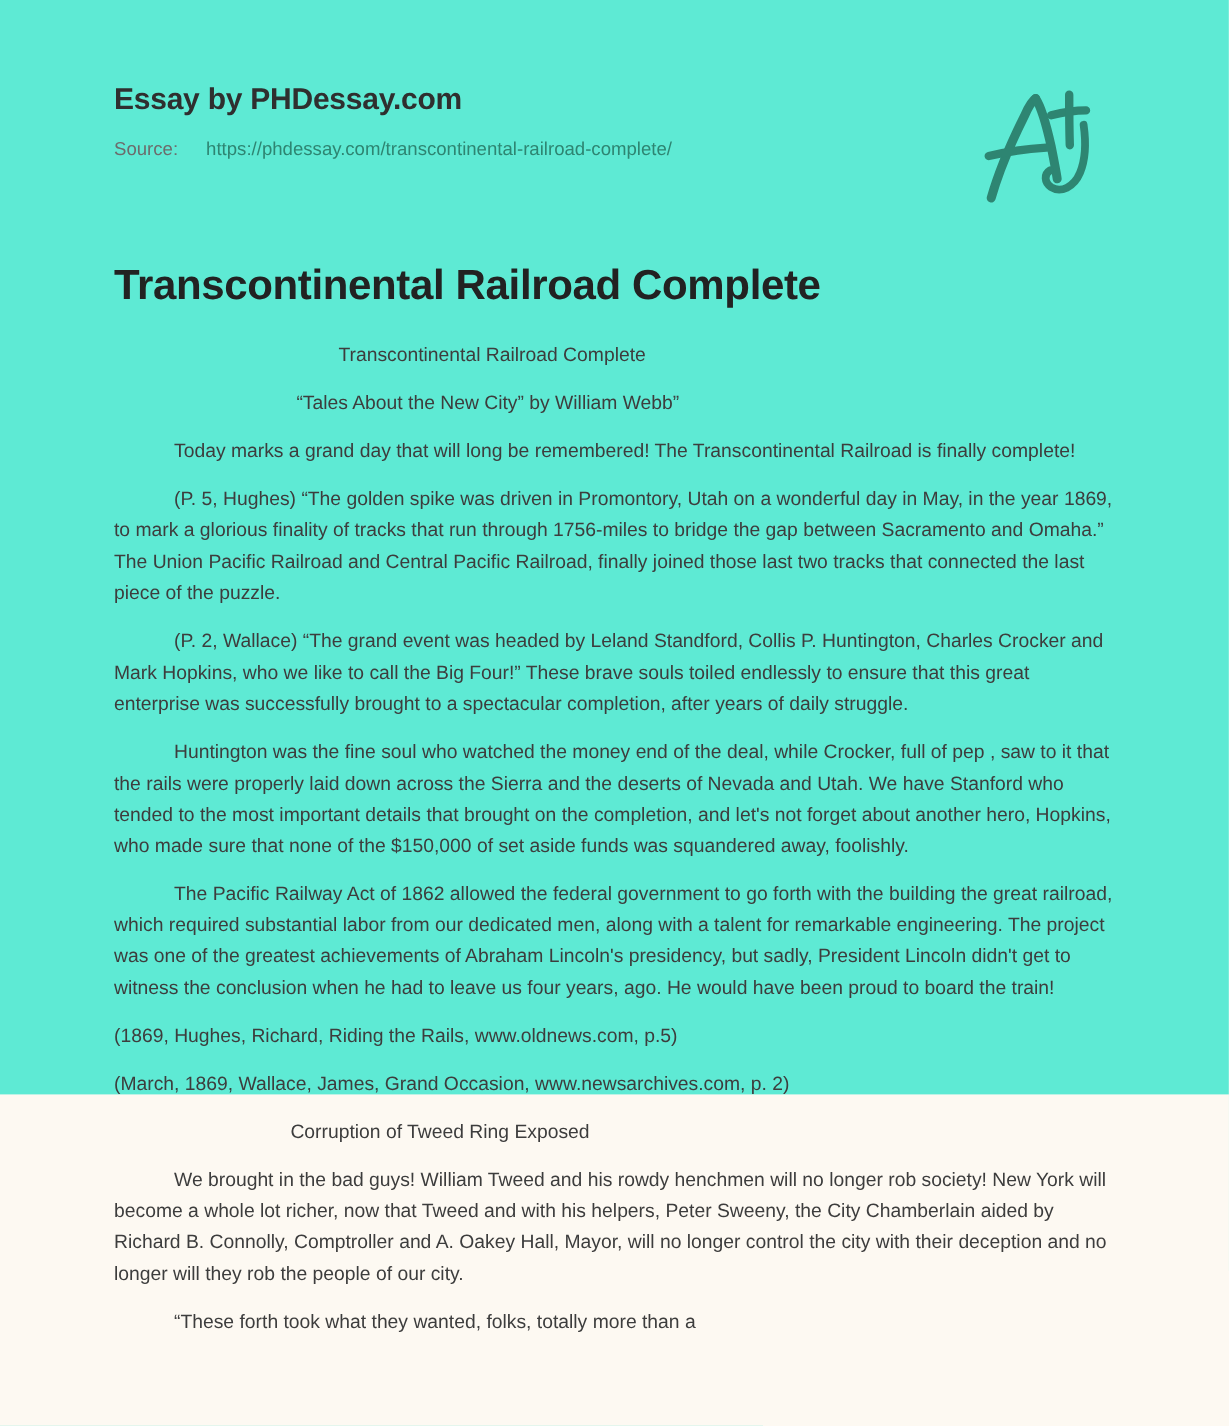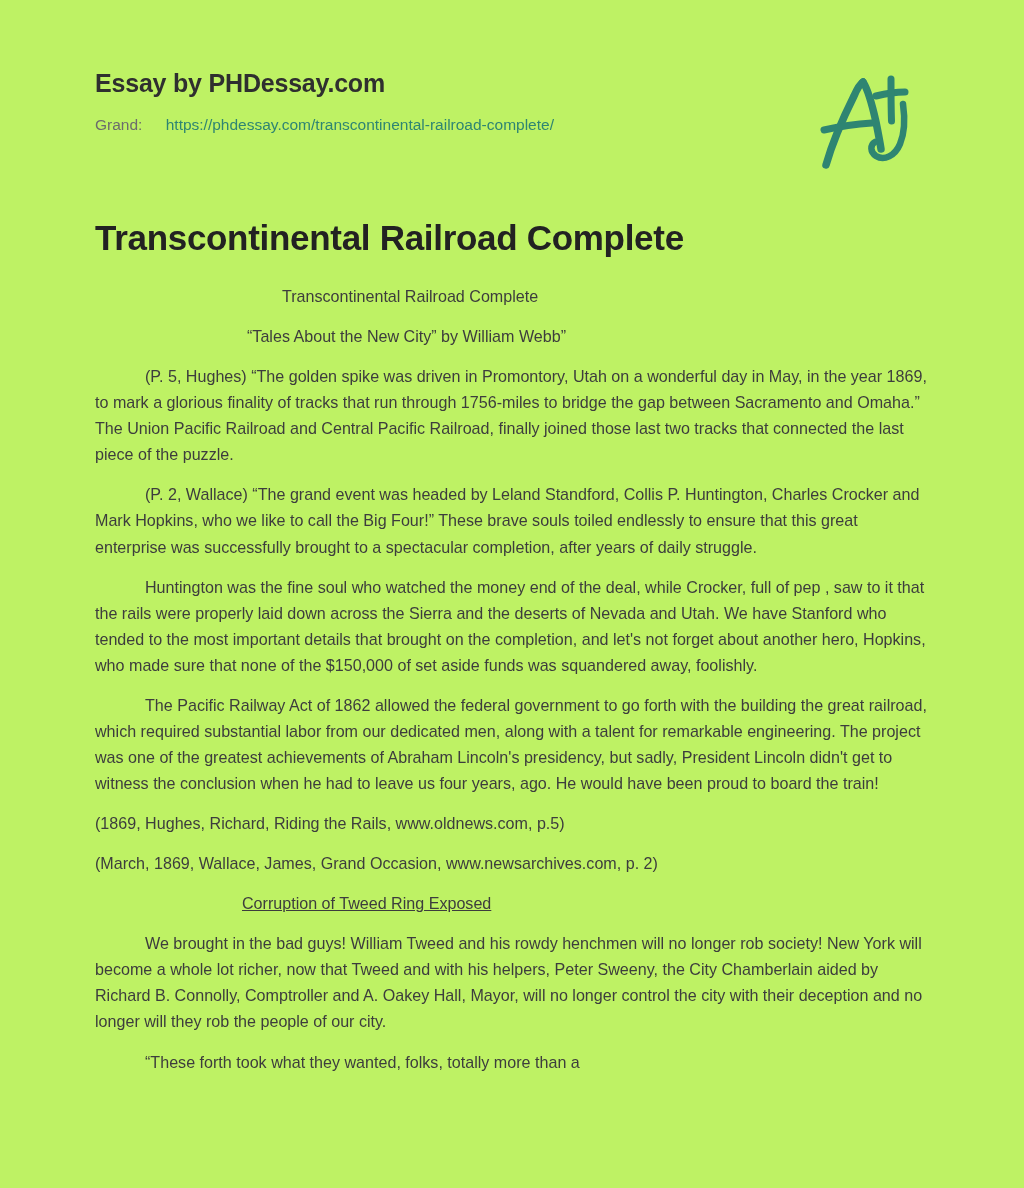--- a/index.html
+++ b/index.html
@@ -11,22 +11,22 @@
     width: 1024px;
     height: 1188px;
     overflow: hidden;
     font-family: "Liberation Sans", sans-serif;
     color: #3a3a3a;
     position: relative;
   }
   .page {
     position: relative;
     width: 1024px;
-    height: 1188px;
-    background: #bef264;
+    height: 912px;
+    background: #5eead4;
   }
 
   
   .header {
     position: absolute;
     left: 0;
     top: 0;
     width: 1024px;
     height: 185px;
   }
@@ -89,37 +89,37 @@
     color: #3d3d3d;
   }
   .doc-body p {
     margin: 0 0 14px 0;
   }
   .p-indent {
     text-indent: 50px;
   }
   .p-center-a { padding-left: 187px; }
   .p-center-b { padding-left: 152px; }
-  .p-center-c { padding-left: 147px; text-decoration: underline; }
+  .p-center-c { padding-left: 147px; }
   .p-center-d { padding-left: 152px; }
   .p-plain { text-indent: 0; }
   .gap-sm { margin-bottom: 16px; }
 </style>
 </head>
 <body>
 
 <div class="page">
 
   <div class="header">
 
     <div class="brand-block">
       <h1 class="brand-title">Essay by PHDessay.com</h1>
 
       <div class="source-line">
-        <span class="source-label">Grand:</span>
+        <span class="source-label">Source:</span>
         <a class="source-url" href="#">https://phdessay.com/transcontinental-railroad-complete/</a>
       </div>
     </div>
 
     <div class="logo">
       <svg width="110" height="105" viewBox="0 0 110 105" aria-hidden="true">
         <g fill="none" stroke="#2E8572" stroke-linecap="round" stroke-linejoin="round">
 
           <path d="M14 99 C20 78, 32 50, 42 30 C45 23, 48 18, 51 16" stroke-width="7.5"></path>
 
@@ -138,20 +138,21 @@
   </div>
 
   <h2 class="essay-title">Transcontinental Railroad Complete</h2>
 
   <div class="doc-body">
 
     <p class="p-center-a gap-sm">Transcontinental Railroad Complete</p>
 
     <p class="p-center-b gap-sm">“Tales About the New City” by William Webb”</p>
 
+    <p class="p-indent gap-sm">Today marks a grand day that will long be remembered! The Transcontinental Railroad is finally complete!</p>
 
     <p class="p-indent gap-sm">(P. 5, Hughes) “The golden spike was driven in Promontory, Utah on a wonderful day in May, in the year 1869, to mark a glorious finality of tracks that run through 1756-miles to bridge the gap between Sacramento and Omaha.”  The Union Pacific Railroad and Central Pacific Railroad, finally joined those last two tracks that connected the last piece of the puzzle.</p>
 
     <p class="p-indent gap-sm"> (P. 2, Wallace) “The grand event was headed by Leland Standford, Collis P. Huntington, Charles Crocker and Mark Hopkins, who we like to call the Big Four!” These brave souls toiled endlessly to ensure that this great enterprise was successfully brought  to a spectacular completion, after years of daily struggle.</p>
 
     <p class="p-indent gap-sm">Huntington was the fine soul who watched the money end of the deal, while  Crocker, full of pep , saw to it that the  rails were properly laid down across the Sierra and the deserts of Nevada and Utah. We have Stanford who tended to the most important details that brought on the completion, and let's not forget about another hero, Hopkins, who made sure that none of the $150,000 of set aside funds was squandered away, foolishly.</p>
 
     <p class="p-indent gap-sm">The Pacific Railway Act of 1862 allowed the federal government to go forth with the building the great railroad, which required substantial labor from our dedicated men, along with a talent for remarkable engineering.  The project was one of the greatest achievements of Abraham Lincoln's presidency, but sadly, President Lincoln didn't get to witness the conclusion when he had to leave us four years, ago.  He would have been proud to board the train!</p>
 
     <p class="p-plain gap-sm">(1869, Hughes, Richard, Riding the Rails, www.oldnews.com, p.5)</p>

